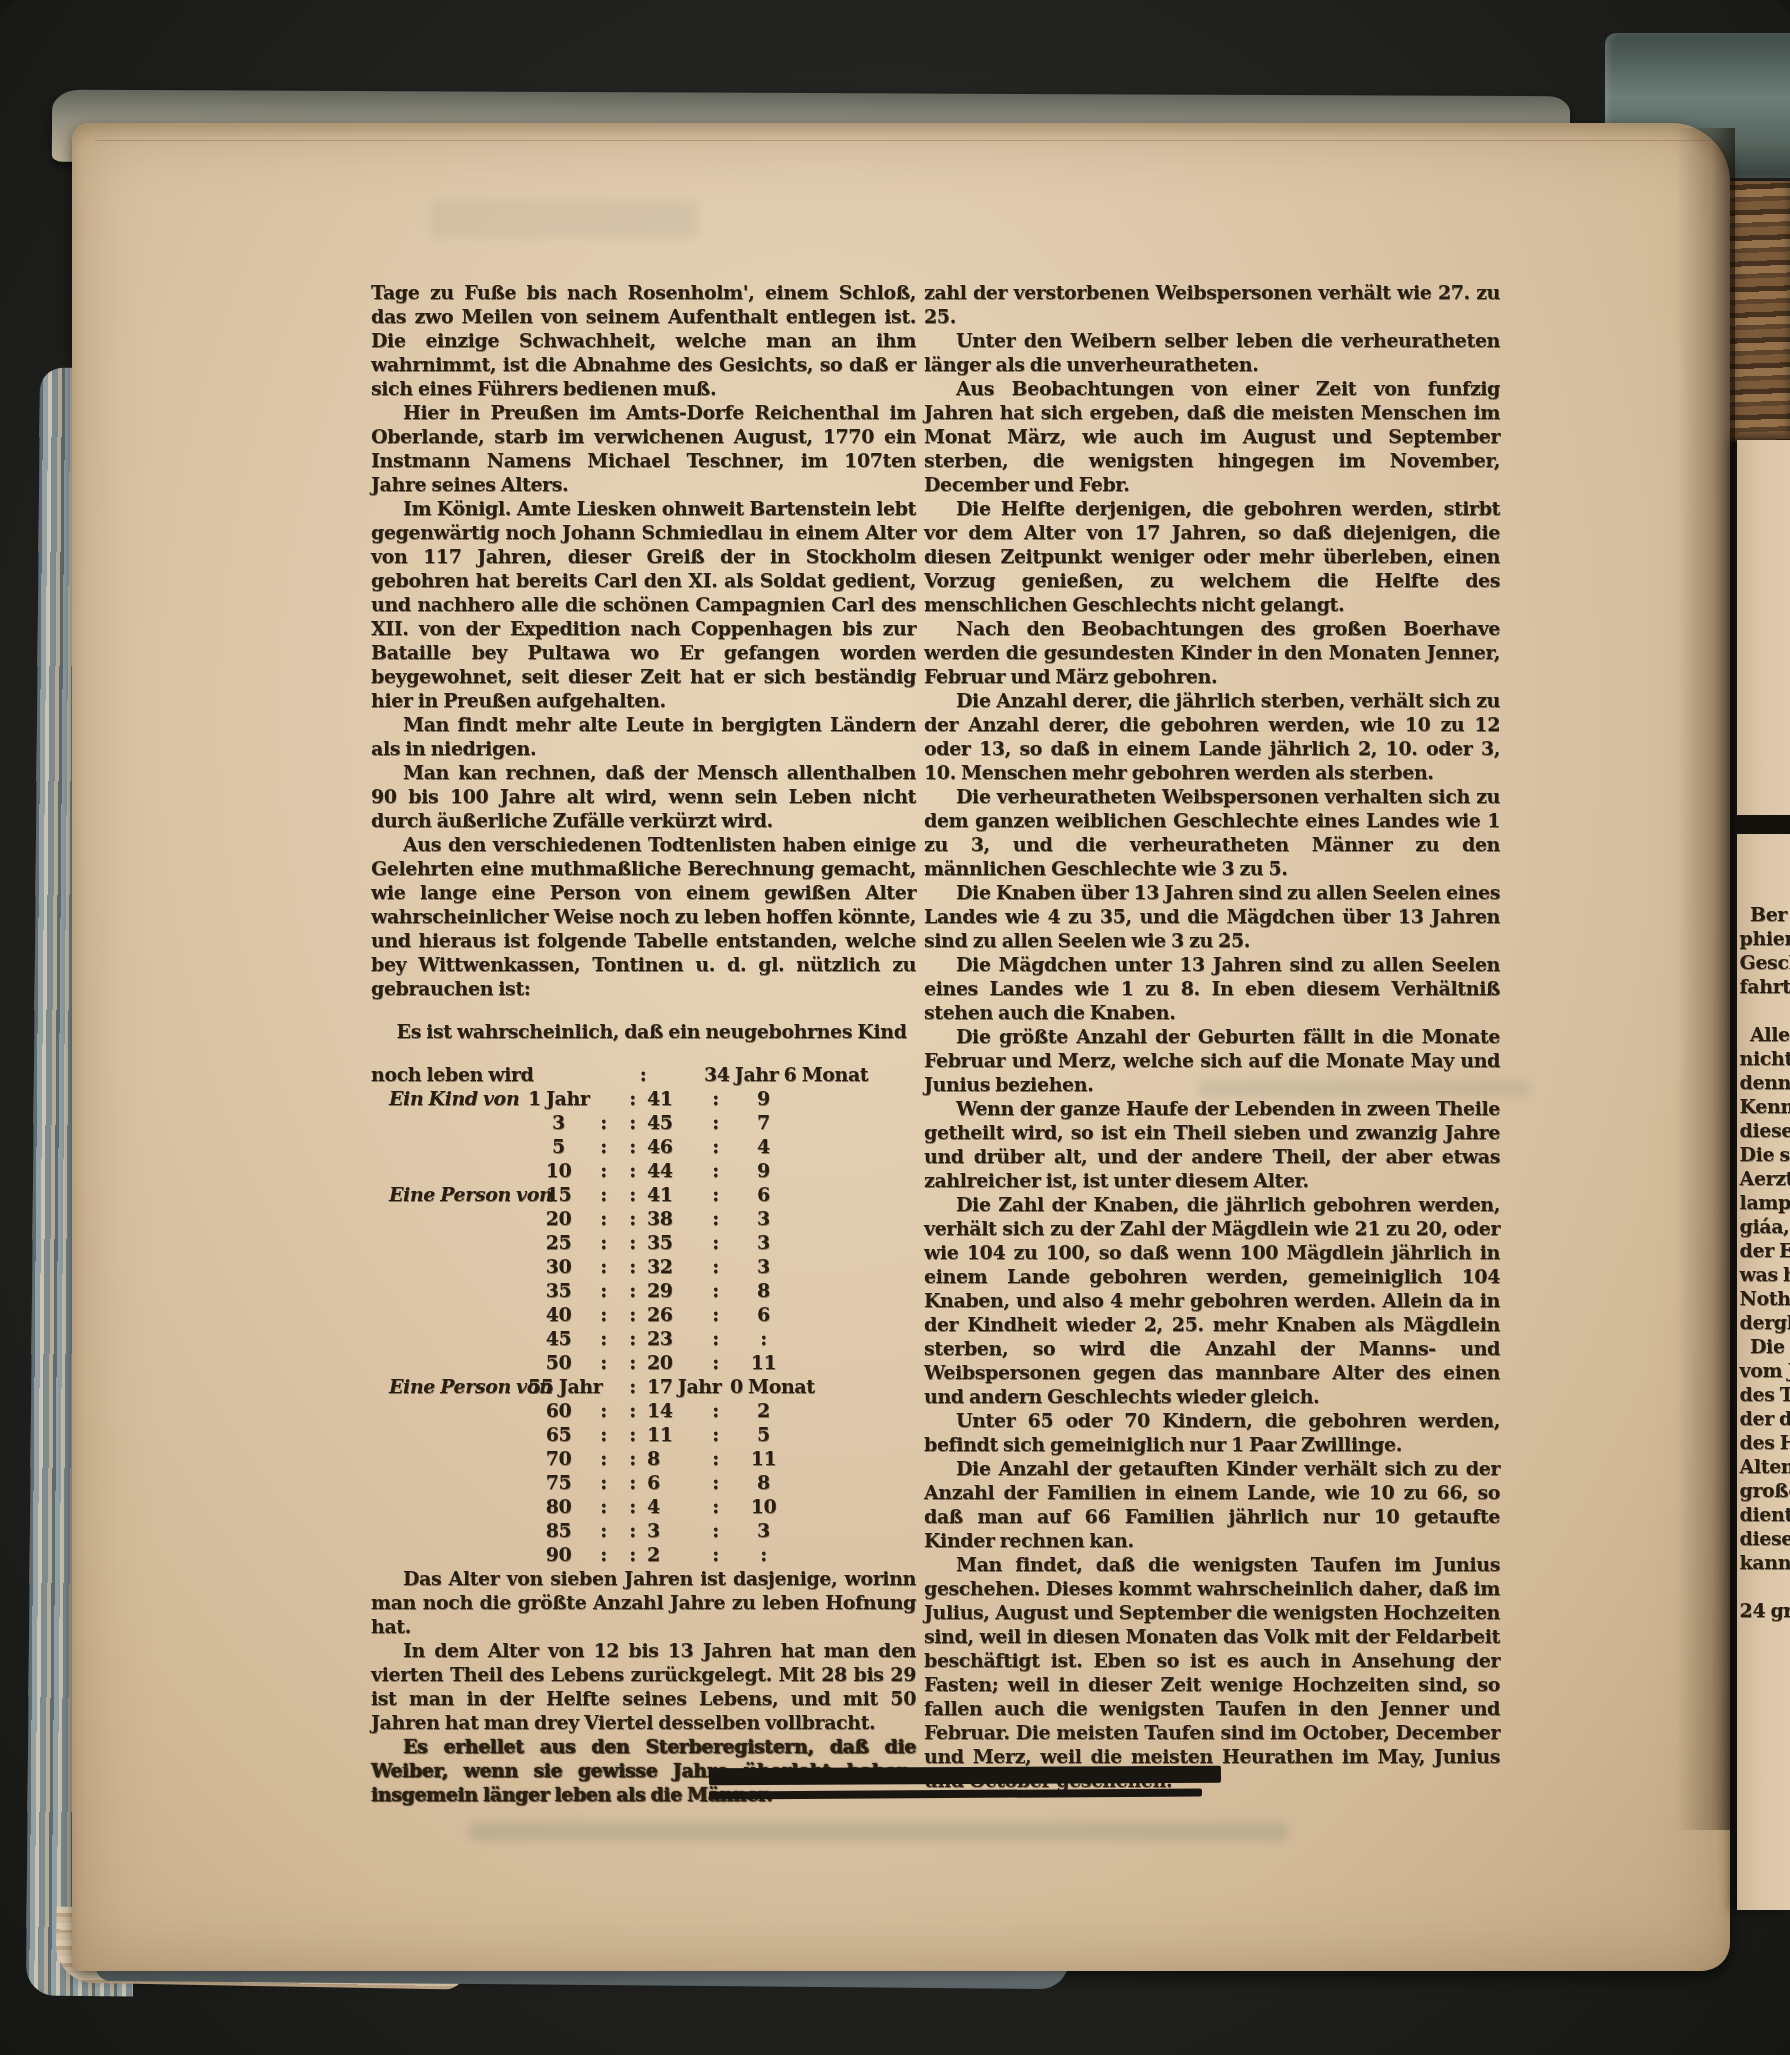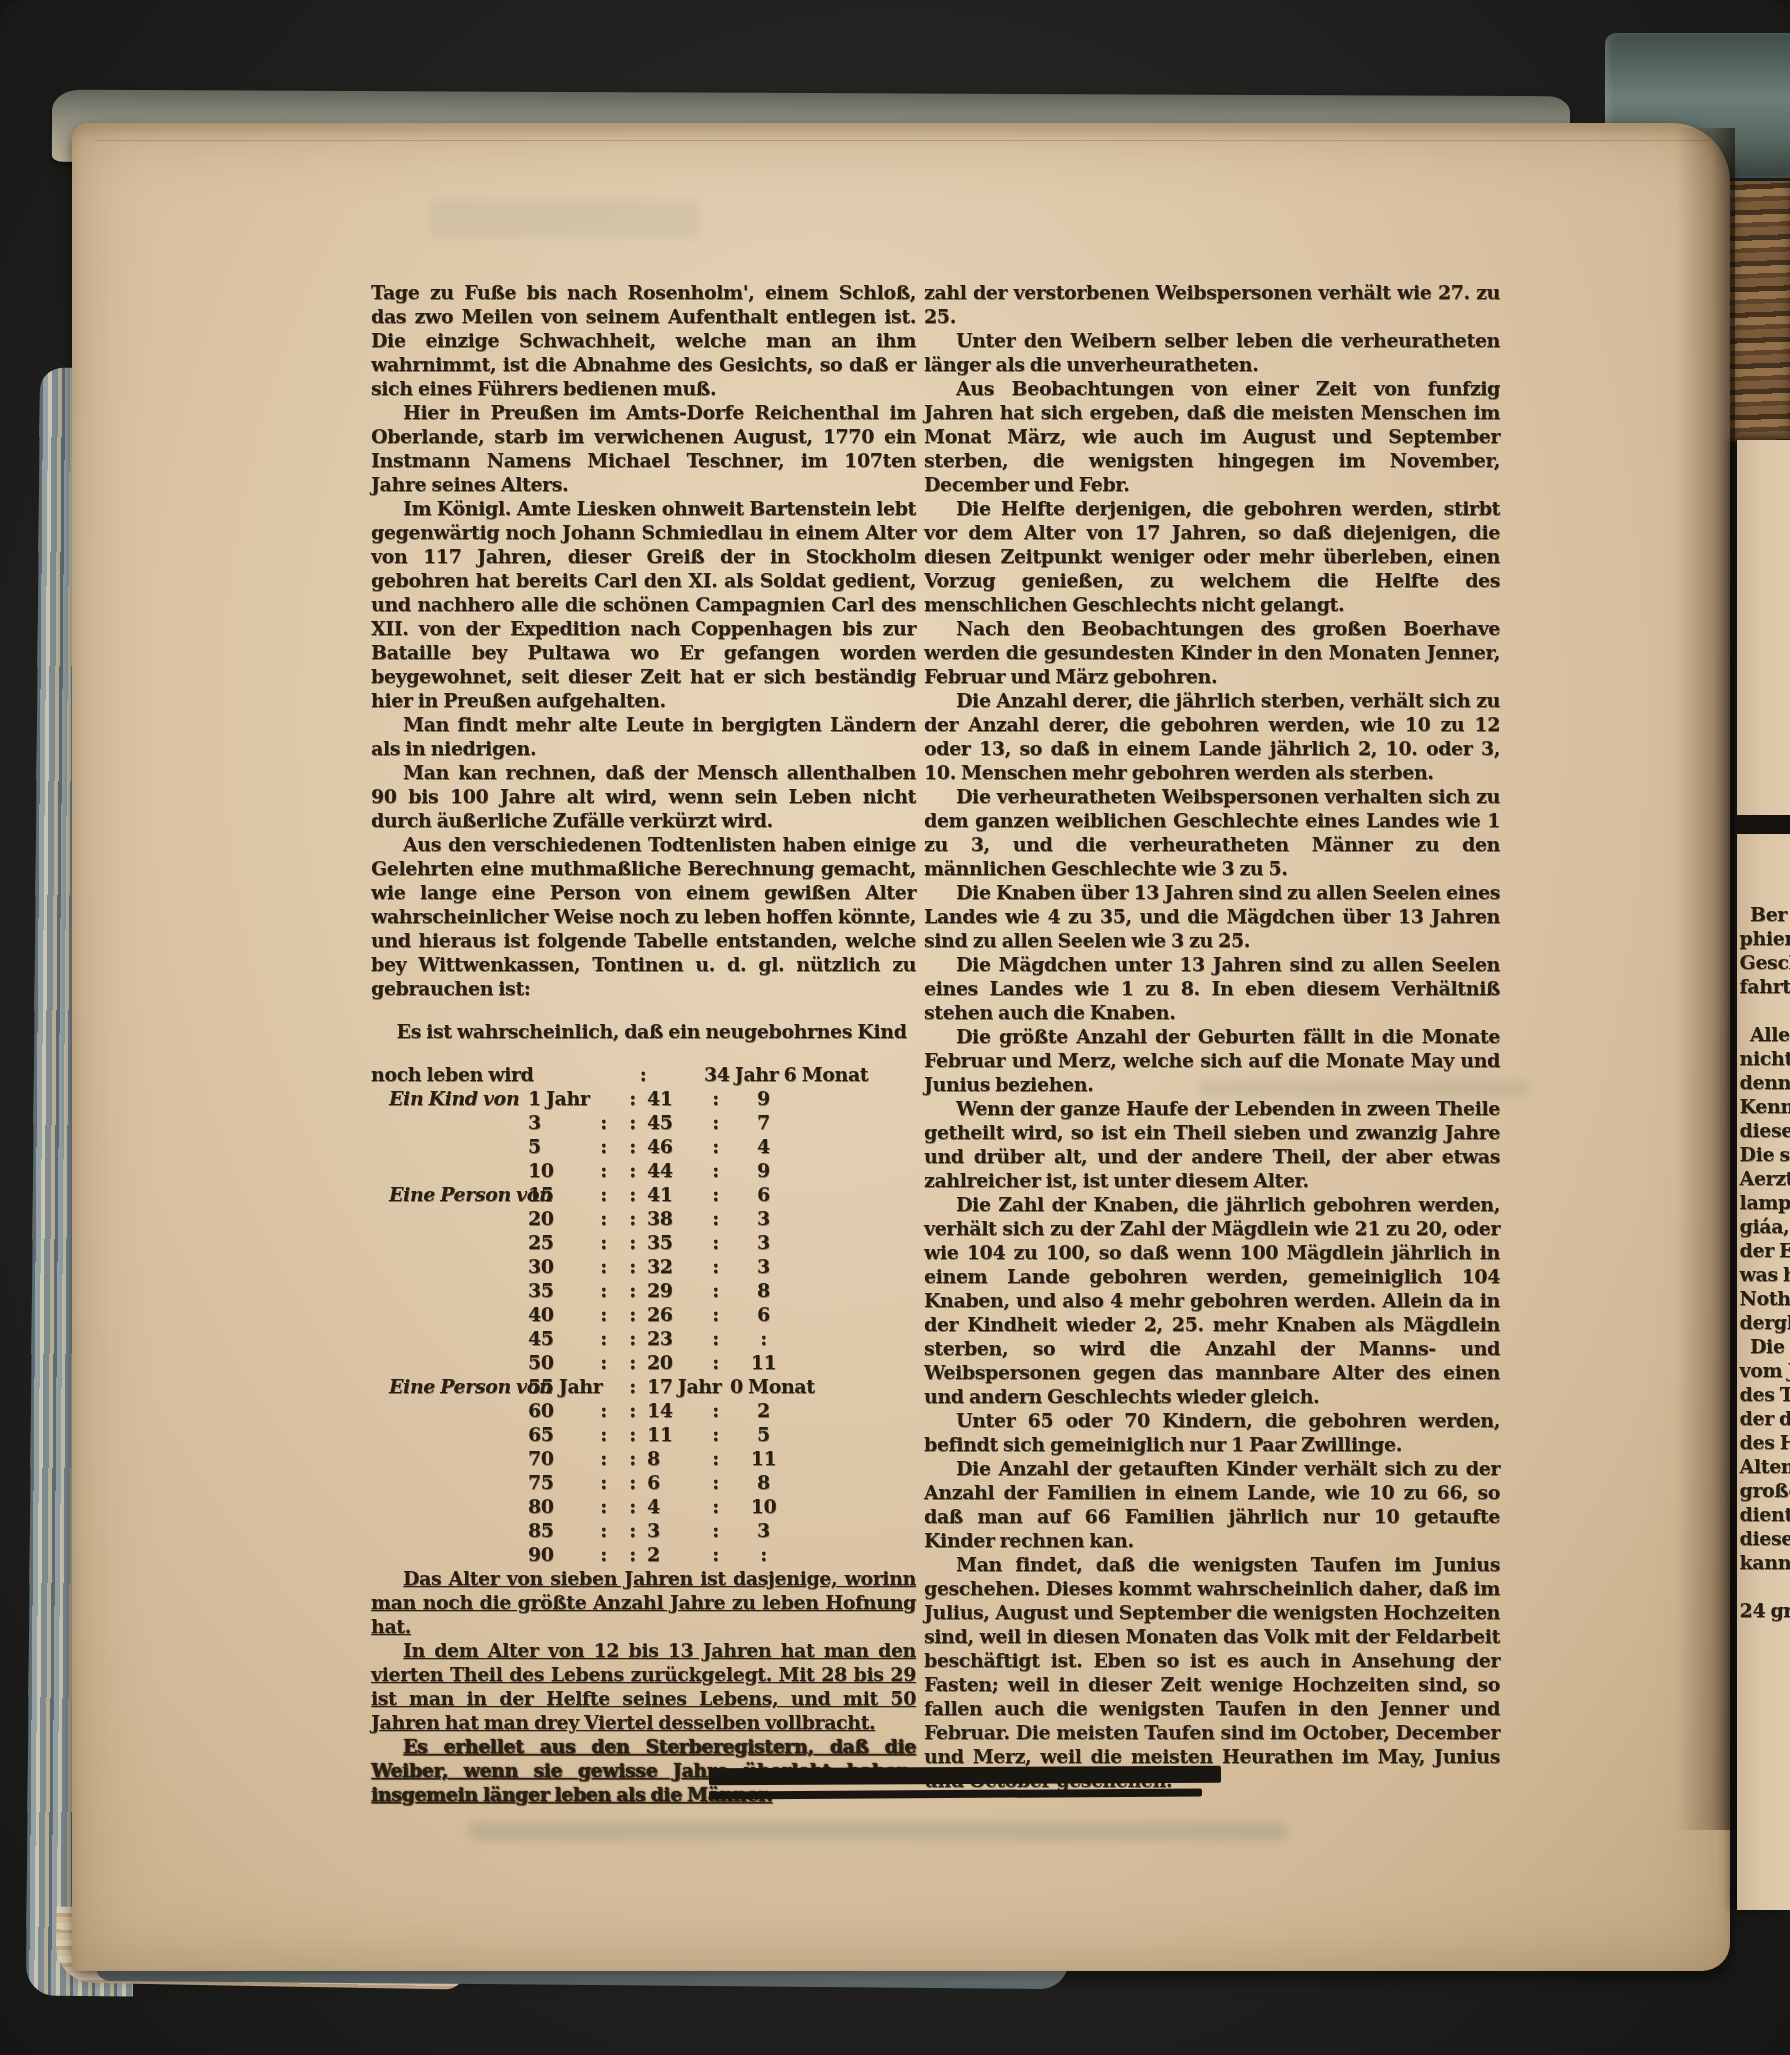--- a/index.html
+++ b/index.html
@@ -40,33 +40,33 @@
       box-shadow:-6.4px 0 11.5px rgba(0,0,0,.45);overflow:hidden;}
   
   .ink{color:#281e12;font-weight:bold;font-size:19px;line-height:24px;
        letter-spacing:-0.4px;word-spacing:-1px;
        text-shadow:0.4px 0.6px 0.6px rgba(40,28,14,.5);}
   .col{position:absolute;text-align:justify;}
   .col-left{left:299px;top:157px;width:545px;}
   .col-right{left:852px;top:157px;width:576px;}
   .para-list p{margin:0;text-indent:32px;}
   .para-list p:first-child{text-indent:0;}
-  .para-list.all-indent p{text-indent:32px;text-decoration:underline;}
+  .para-list.all-indent p{text-indent:32px;}
   .para-list.all-indent p:first-child{text-indent:32px;}
   .smear p:last-child{text-shadow:0 0 1.7px rgba(40,26,10,.95),1px 0.8px 1px rgba(40,26,10,.75);}
   
   .life-table{margin:0;}
   .lt-intro1{text-indent:25.6px;white-space:nowrap;}
   .lt-intro2{display:flex;}
   .lt-intro2 .il{width:211px;}
   .lt-intro2 .is{width:122px;text-align:center;}
   .lt-intro2 .iv{flex:1;}
   .trow{display:flex;white-space:nowrap;}
   .tl{width:157px;padding-left:18px;box-sizing:border-box;font-style:italic;}
-  .ta{width:61px;}
+  .ta{width:61px;text-align:center;}
   .ts{width:29px;text-align:center;}
   .ty{width:54px;text-align:left;}
   .tm{width:67px;text-align:center;}
   
   .double-rule{position:absolute;left:637px;top:1644px;width:512px;}
   .double-rule .bar1{height:17.3px;background:#191510;border-radius:1.9px;transform:rotate(-.3deg);}
   .double-rule .bar2{height:8.3px;margin-top:5.8px;width:493px;background:#191510;border-radius:1.9px;transform:rotate(-.35deg);}
   .fragment-rule{position:absolute;left:0;top:375px;width:54px;height:19px;background:#15110c;}
   .fragment-lines{position:absolute;left:2.6px;top:462px;width:154px;}
   .fragment-lines p{margin:0;white-space:pre;text-align:left;}

